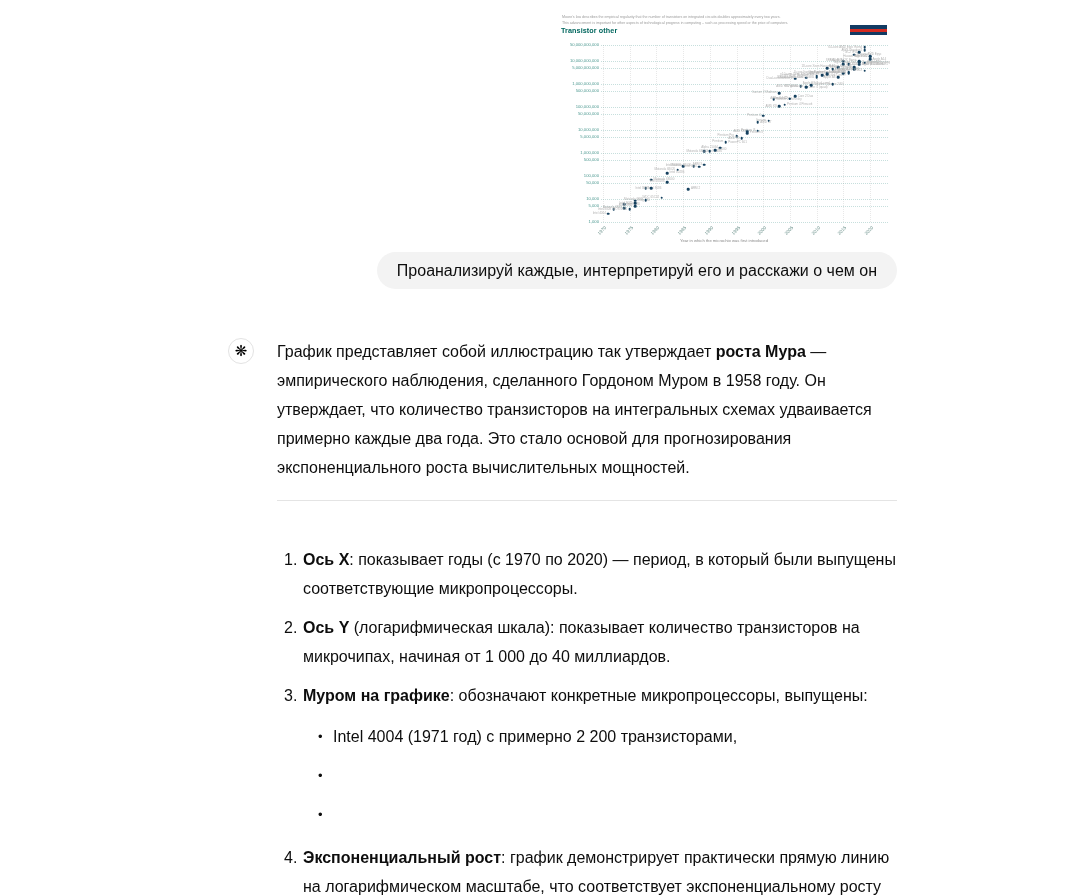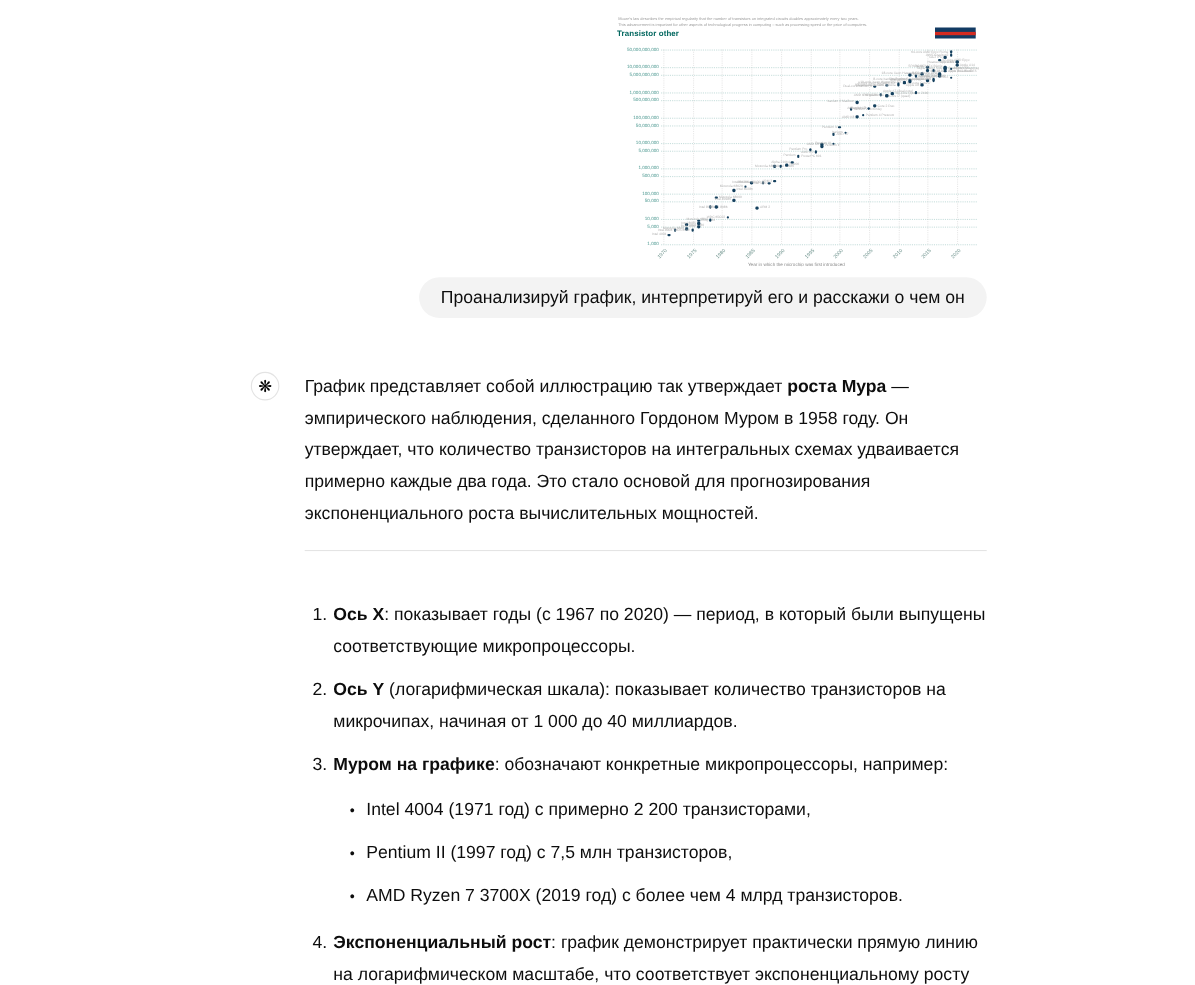--- a/index.html
+++ b/index.html
@@ -275,59 +275,57 @@
           <div class="dot" style="left: 312px; top: 44.8233px;"></div>
           <div class="dotlab" style="top: 43.2233px; right: 22.5px; text-align: right;">Huawei Kirin 9000</div>
           <div class="dot" style="left: 312px; top: 44.3766px;"></div>
           <div class="dotlab" style="top: 42.7766px; right: 22.5px; text-align: right;">Apple M1</div>
         </div>
       <div class="x-caption">Year in which the microchip was first introduced</div>
     </div>
   </div>
 
   <div class="bubble-row">
-    <div class="user-bubble">Проанализируй график, интерпретируй его и расскажи о чем он</div>
+    <div class="user-bubble">Проанализируй каждые, интерпретируй его и расскажи о чем он</div>
   </div>
 
   <div class="asst-row">
     <div class="avatar">❋</div>
     <div class="asst-content">
 
       <p><span>График представляет собой иллюстрацию так утверждает </span><span class="b">роста Мура</span><span> — эмпирического наблюдения, сделанного Гордоном Муром в 1958 году. Он утверждает, что количество транзисторов на интегральных схемах удваивается примерно каждые два года. Это стало основой для прогнозирования экспоненциального роста вычислительных мощностей.</span></p>
 
       <hr class="divider">
 
 
       <div class="oli">
         <span class="num">1.</span>
-        <div class="txt"><span class="b">Ось X</span><span>: показывает годы (с 1967 по 2020) — период, в который были выпущены соответствующие микропроцессоры.</span></div>
+        <div class="txt"><span class="b">Ось X</span><span>: показывает годы (с 1970 по 2020) — период, в который были выпущены соответствующие микропроцессоры.</span></div>
       </div>
 
       <div class="oli">
         <span class="num">2.</span>
         <div class="txt"><span class="b">Ось Y</span><span> (логарифмическая шкала): показывает количество транзисторов на микрочипах, начиная от 1 000 до 40 миллиардов.</span></div>
       </div>
 
       <div class="oli">
         <span class="num">3.</span>
-        <div class="txt"><span class="b">Муром на графике</span><span>: обозначают конкретные микропроцессоры, например:</span></div>
+        <div class="txt"><span class="b">Муром на графике</span><span>: обозначают конкретные микропроцессоры, выпущены:</span></div>
       </div>
 
       <div class="sub-list">
         <div class="bli">
           <span class="dot-b">•</span>
           <div>Intel 4004 (1971 год) с примерно 2 200 транзисторами,</div>
         </div>
         <div class="bli">
           <span class="dot-b">•</span>
-          <div>Pentium II (1997 год) с 7,5 млн транзисторов,</div>
         </div>
         <div class="bli">
           <span class="dot-b">•</span>
-          <div>AMD Ryzen 7 3700X (2019 год) с более чем 4 млрд транзисторов.</div>
         </div>
       </div>
 
       <div class="oli">
         <span class="num">4.</span>
         <div class="txt"><span class="b">Экспоненциальный рост</span><span>: график демонстрирует практически прямую линию на логарифмическом масштабе, что соответствует экспоненциальному росту транзисторов согласно закону Мура.</span></div>
       </div>
 
     </div>
   </div>

